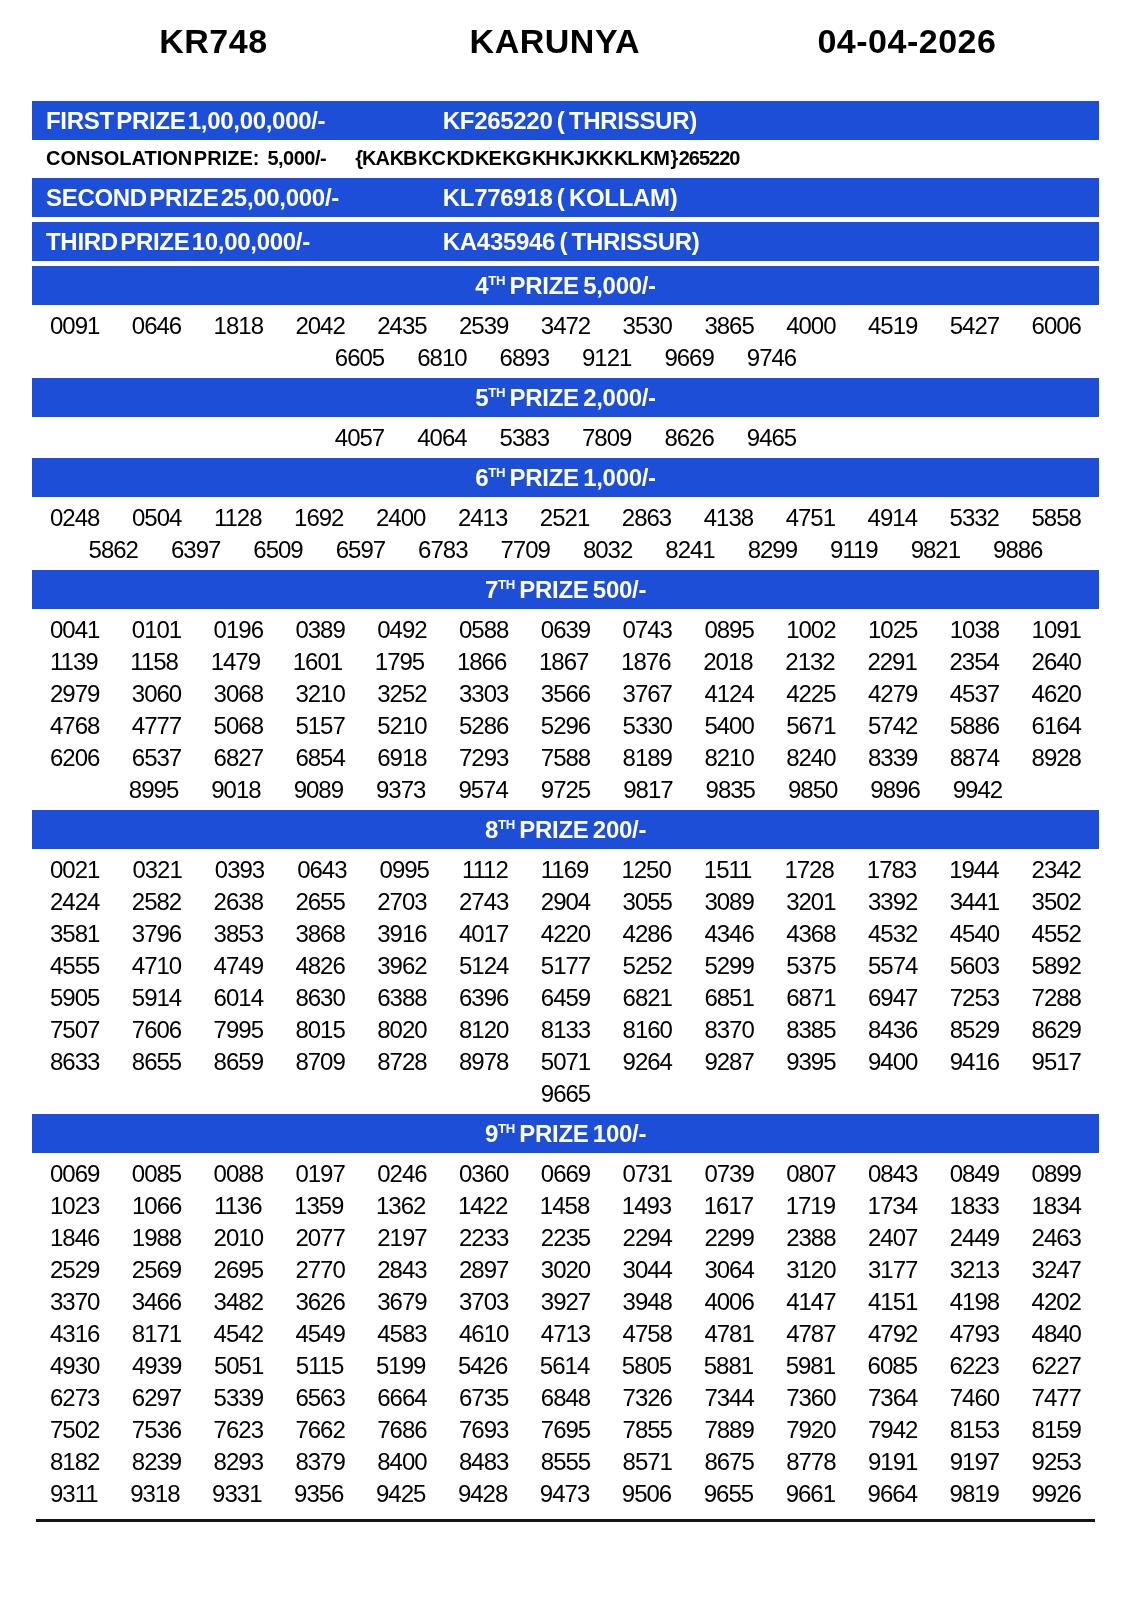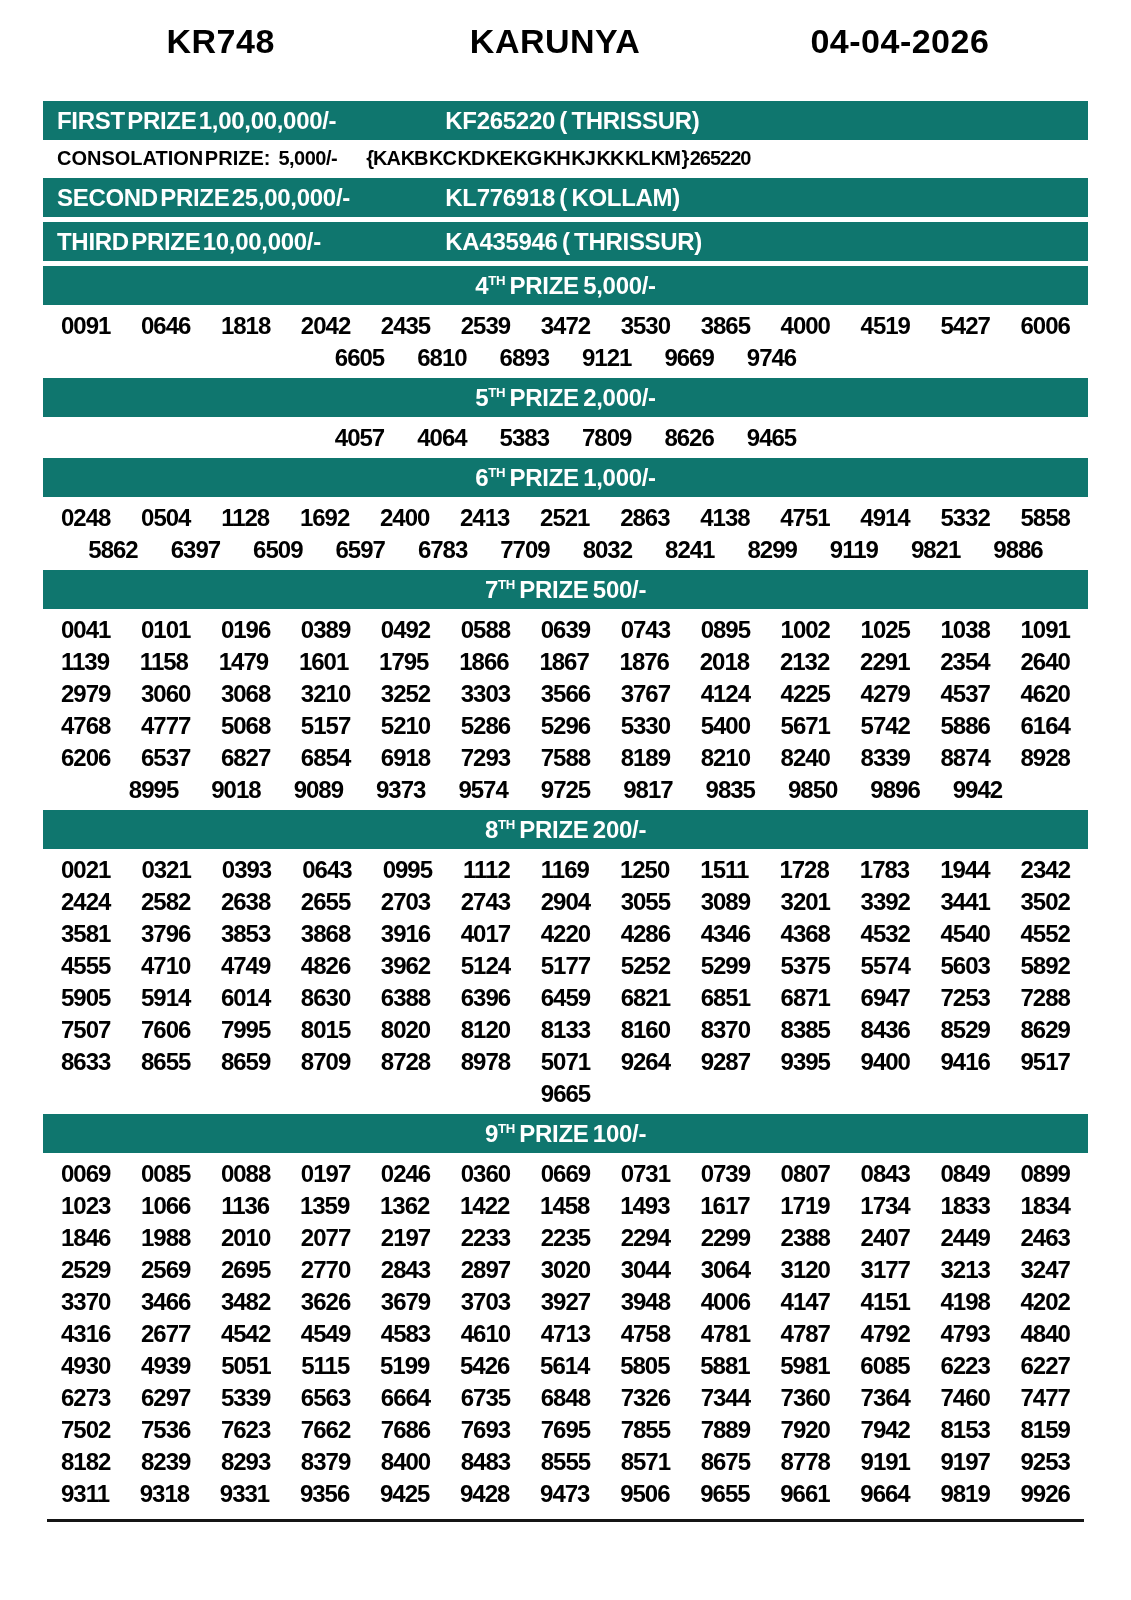--- a/index.html
+++ b/index.html
@@ -1,40 +1,40 @@
 <!DOCTYPE html>
 <html><head>
 <meta charset="utf-8">
 <style>
   html,body{margin:0;padding:0;background:#fff;color:#000;
     font-family:"Liberation Sans",sans-serif;}
-  .page{width:1131px;height:1600px;box-sizing:border-box;padding:14px 43px 0;
+  .page{width:1131px;height:1600px;box-sizing:border-box;padding:14px 32px 0;
     overflow:hidden;background:#fff;}
   
   .titlebar{display:grid;grid-template-columns:34% 30% 36%;align-items:center;
     font-size:34px;font-weight:700;letter-spacing:0.5px;margin:8px 0 40px;}
   .titlebar span{justify-self:center;white-space:nowrap;}
   
-  .bar{background:#0f766e;color:#fff;font-weight:700;font-size:24px;
+  .bar{background:#1d4ed8;color:#fff;font-weight:700;font-size:24px;
     min-height:39px;display:flex;align-items:center;position:relative;
     margin:5px 0;padding:0 14px;box-sizing:border-box;letter-spacing:-0.3px;}
   .bar .plabel{word-spacing:-4px;white-space:nowrap;}
   .bar .pticket{position:absolute;left:38.5%;word-spacing:-2px;white-space:nowrap;}
   .bar.center{justify-content:center;}
   .bar.center .sectitle{text-align:left;word-spacing:-2px;}
   sup{font-size:0.55em;vertical-align:super;line-height:0;}
   
   .consolation{display:flex;align-items:center;font-weight:700;font-size:20px;
     padding:2px 14px 3px;word-spacing:-4px;white-space:nowrap;}
   .consolation .amount{margin-left:8px;letter-spacing:-0.5px;}
   .consolation .series{margin-left:29px;font-size:20px;letter-spacing:-1px;
     word-spacing:-3px;}
   
   .numrow{display:flex;justify-content:center;gap:33px;
-    font-weight:700;font-size:24px;letter-spacing:-1px;line-height:31px;
+    font-weight:400;font-size:24px;letter-spacing:-1px;line-height:31px;
     margin:1px 6px;}
   .numrow.full{justify-content:space-between;gap:0;margin:1px 18px;}
   .numrow span{white-space:nowrap;}
   .section{margin-bottom:2px;}
   .bottom-rule{border:none;border-top:3px solid #151515;margin:10px 4px 0;}
   .red{color:#000000;}
 </style>
 </head>
 <body>
 
@@ -423,21 +423,21 @@
           <span>3927</span>
           <span>3948</span>
           <span>4006</span>
           <span>4147</span>
           <span>4151</span>
           <span>4198</span>
           <span>4202</span>
         </div>
         <div class="numrow full">
           <span>4316</span>
-          <span>2677</span>
+          <span>8171</span>
           <span>4542</span>
           <span>4549</span>
           <span>4583</span>
           <span>4610</span>
           <span>4713</span>
           <span>4758</span>
           <span>4781</span>
           <span>4787</span>
           <span>4792</span>
           <span>4793</span>

